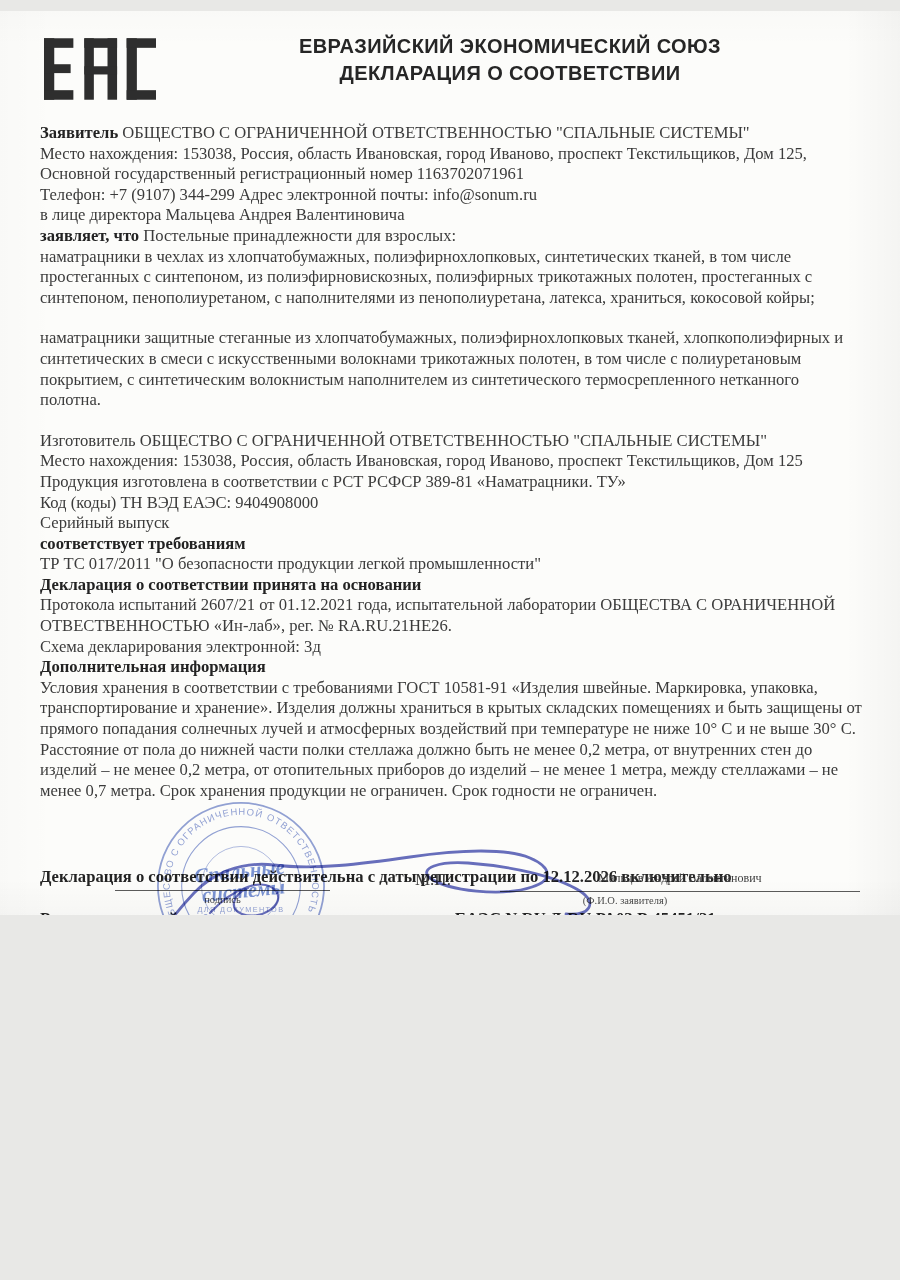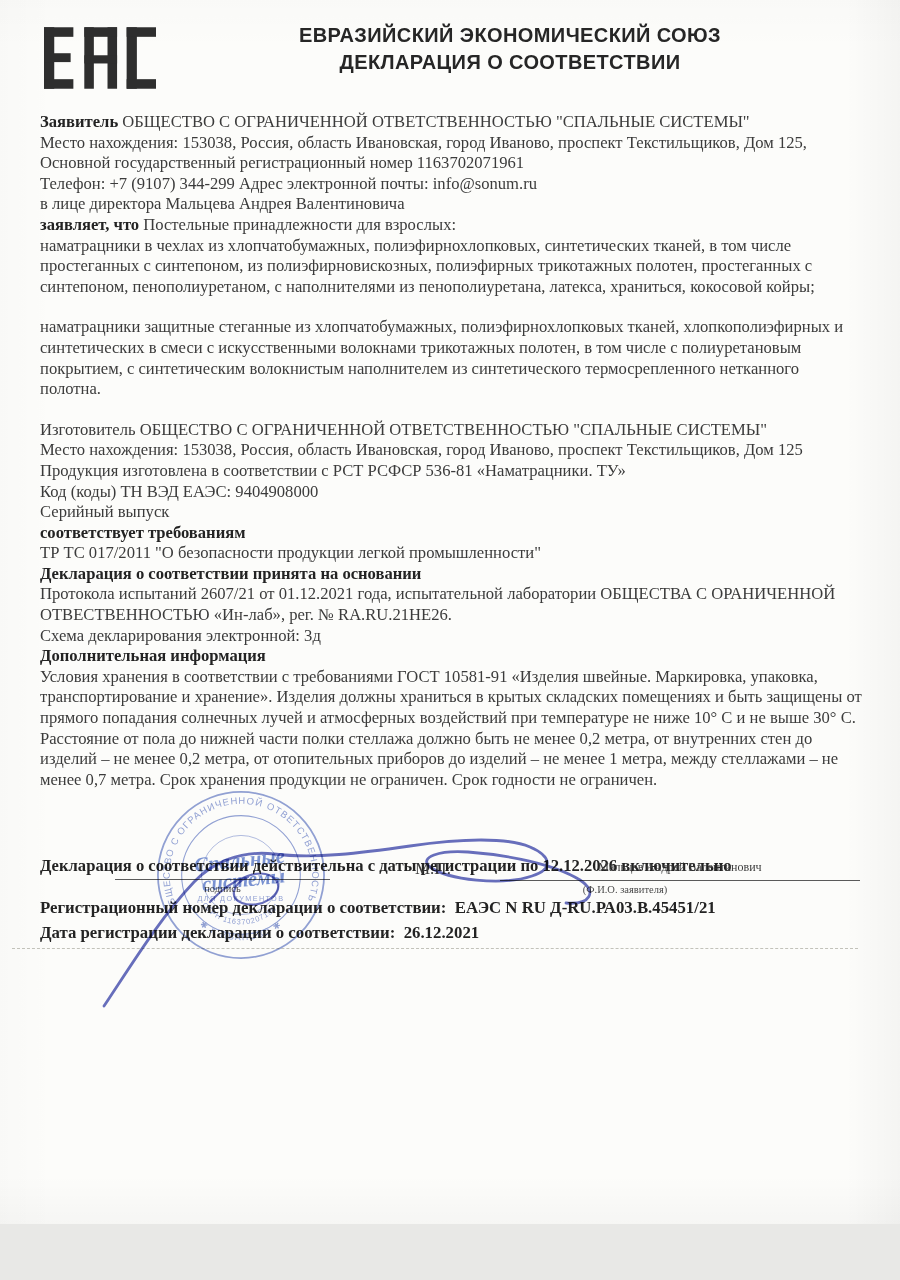--- a/index.html
+++ b/index.html
@@ -1,19 +1,19 @@
 <!DOCTYPE html>
 <html><head>
 <meta charset="utf-8">
 <style>
   html,body{margin:0;padding:0;background:#e8e8e6;}
   .page{
     position:relative;
-    width:900px;height:1224px;
-    margin:0 auto;
+    width:900px;height:904px;
+    margin:11px auto;
     background:#fcfcfa;
     background-image:linear-gradient(90deg, rgba(0,0,0,0.012), rgba(0,0,0,0) 6%, rgba(0,0,0,0) 94%, rgba(0,0,0,0.03)),
                      linear-gradient(180deg, rgba(0,0,0,0.01), rgba(0,0,0,0) 4%, rgba(0,0,0,0) 96%, rgba(0,0,0,0.025));
     overflow:hidden;
     font-family:"Liberation Serif", serif;
     color:#3b3b3b;
   }
   
   .eac-logo{position:absolute;left:44px;top:16px;width:112px;height:84px;}
   .header-titles{
@@ -84,21 +84,21 @@
     <p>Место нахождения: 153038, Россия, область Ивановская, город Иваново, проспект Текстильщиков, Дом 125, Основной государственный регистрационный номер 1163702071961</p>
     <p>Телефон: +7 (9107) 344-299 Адрес электронной почты: info@sonum.ru</p>
     <p>в лице директора Мальцева Андрея Валентиновича</p>
     <p><b>заявляет, что</b><span> Постельные принадлежности для взрослых:</span></p>
 
     <p>наматрацники в чехлах из хлопчатобумажных, полиэфирнохлопковых, синтетических тканей, в том числе простеганных с синтепоном, из полиэфирновискозных, полиэфирных трикотажных полотен, простеганных с синтепоном, пенополиуретаном, с наполнителями из пенополиуретана, латекса, храниться, кокосовой койры;</p>
     <p class="gap">наматрацники защитные стеганные из хлопчатобумажных, полиэфирнохлопковых тканей, хлопкополиэфирных и синтетических в смеси с искусственными волокнами трикотажных полотен, в том числе с полиуретановым покрытием, с синтетическим волокнистым наполнителем из синтетического термосрепленного  нетканного полотна.</p>
 
     <p class="gap">Изготовитель ОБЩЕСТВО С ОГРАНИЧЕННОЙ ОТВЕТСТВЕННОСТЬЮ "СПАЛЬНЫЕ СИСТЕМЫ"</p>
     <p>Место нахождения: 153038, Россия, область Ивановская, город Иваново, проспект Текстильщиков, Дом 125</p>
-    <p>Продукция изготовлена в соответствии с РСТ РСФСР 536-81 «Наматрацники. ТУ»</p>
+    <p>Продукция изготовлена в соответствии с РСТ РСФСР 389-81 «Наматрацники. ТУ»</p>
     <p>Код (коды) ТН ВЭД ЕАЭС: 9404908000</p>
     <p>Серийный выпуск</p>
 
     <p><b>соответствует требованиям</b></p>
     <p>ТР ТС 017/2011 "О безопасности продукции легкой промышленности"</p>
     <p><b>Декларация о соответствии принята на основании</b></p>
     <p>Протокола испытаний 2607/21 от 01.12.2021 года, испытательной лаборатории ОБЩЕСТВА С ОРАНИЧЕННОЙ ОТВЕСТВЕННОСТЬЮ «Ин-лаб», рег. № RA.RU.21НЕ26.</p>
     <p>Схема декларирования электронной: 3д</p>
     <p><b>Дополнительная информация</b></p>
     <p>Условия хранения в соответствии с требованиями ГОСТ 10581-91 «Изделия швейные. Маркировка, упаковка, транспортирование и хранение». Изделия должны храниться в крытых складских помещениях и быть защищены от прямого попадания солнечных лучей и атмосферных воздействий при температуре не ниже 10° С и не выше 30° С. Расстояние от пола до нижней части полки стеллажа должно быть не менее 0,2 метра, от внутренних стен до изделий – не менее 0,2 метра, от отопительных приборов до изделий – не менее 1 метра, между стеллажами – не менее 0,7 метра. Срок хранения продукции не ограничен. Срок годности не ограничен.</p>

